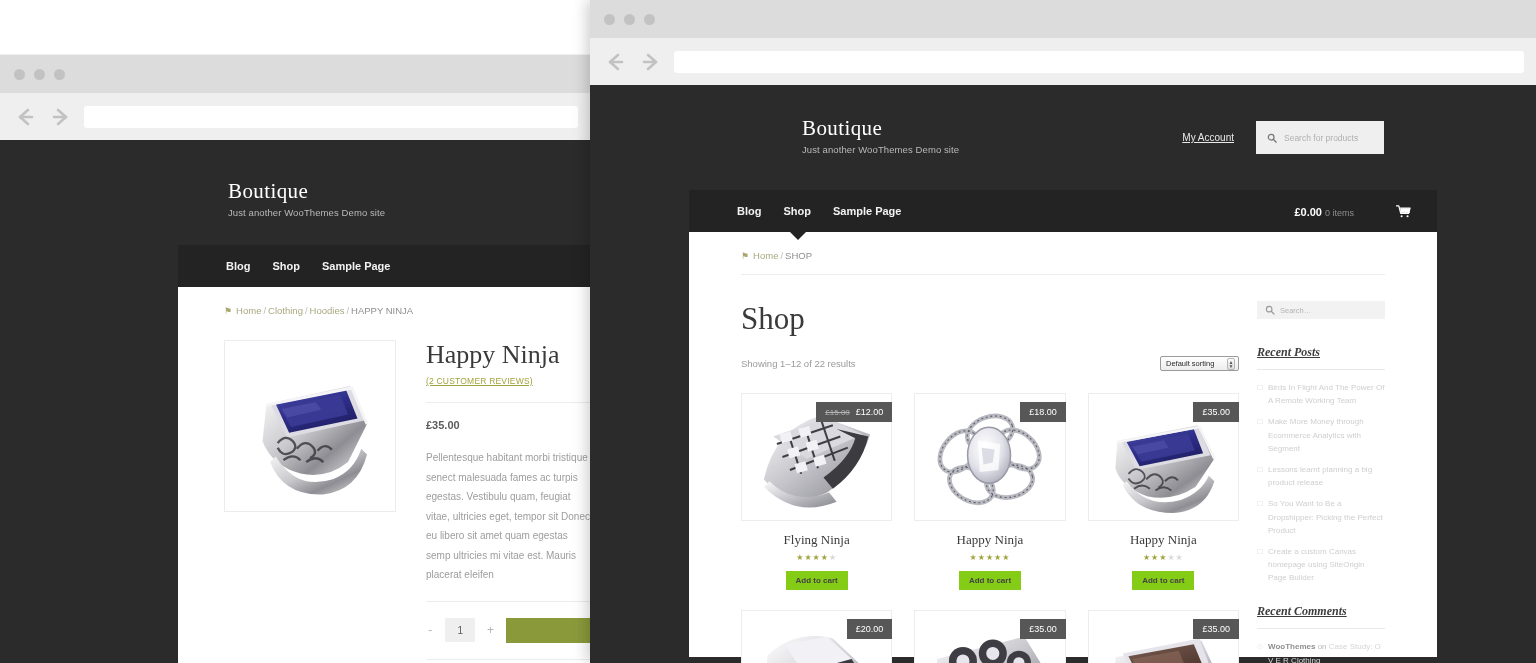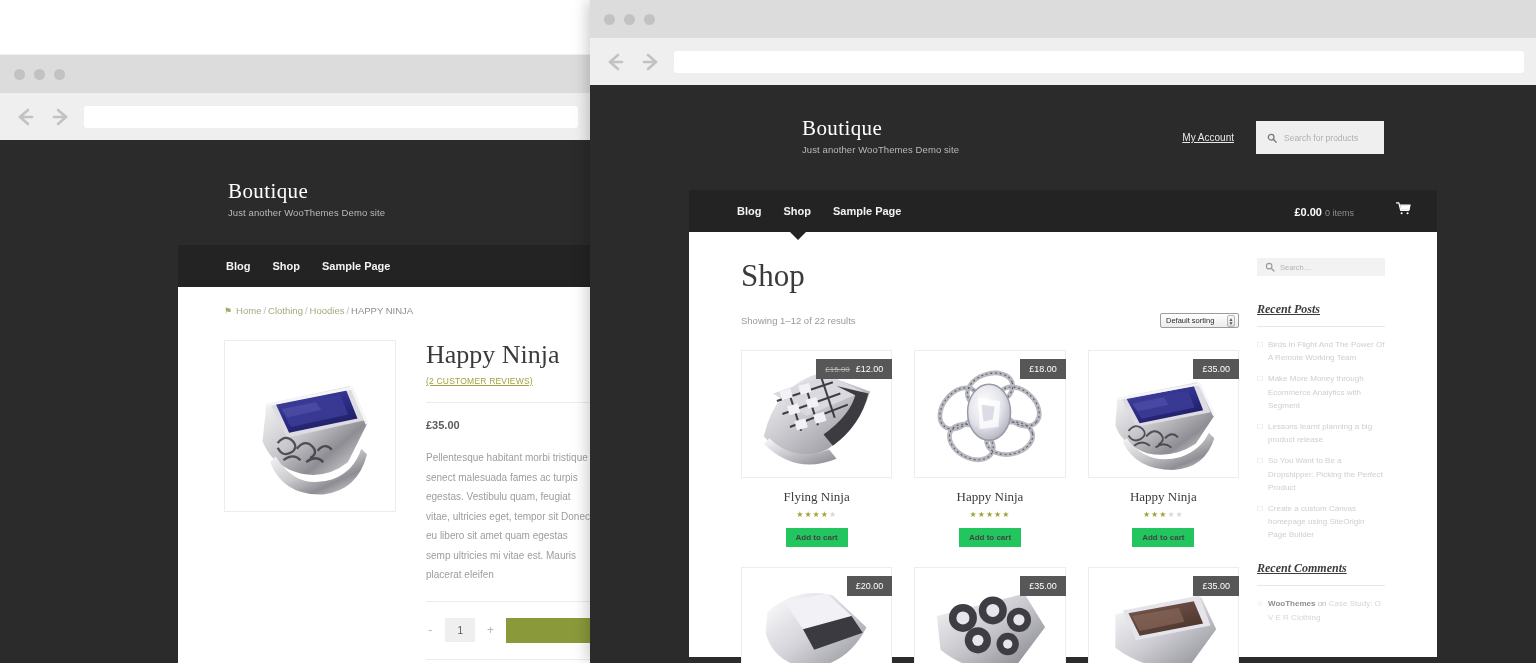--- a/index.html
+++ b/index.html
@@ -41,21 +41,21 @@
   .mag svg { display:block; }
 
   
   .site-nav {
     background:#232323; height:42px;
     display:flex; align-items:center; justify-content:space-between;
     padding:0 26px; position:relative;
   }
   .nav-links { display:flex; align-items:center; gap:22px; }
   .nav-links a { color:#f2f2f2; font-size:11px; font-weight:bold; text-decoration:none; }
-  .nav-right { display:flex; align-items:flex-start; gap:42px; }
+  .nav-right { display:flex; align-items:center; gap:42px; }
   .cart-amount { color:#ffffff; font-size:11px; font-weight:bold; }
   .cart-items { color:#8d8d8d; font-size:9px; margin-left:3px; }
   .cart-icon { width:15px; height:13px; }
   .cart-icon svg { display:block; }
   .nav-caret {
     position:absolute; bottom:-8px; width:0; height:0;
     border-left:8px solid transparent; border-right:8px solid transparent;
     border-top:8px solid #232323;
   }
 
@@ -103,21 +103,21 @@
     white-space:nowrap;
   }
   .price-badge .old { text-decoration:line-through; color:#b6b6b6; font-size:8px; }
   .prod-name {
     font-family:"Liberation Serif", serif; font-size:13px; color:#3b3b3b;
     text-align:center; margin-top:11px;
   }
   .stars { text-align:center; margin-top:5px; font-size:8px; letter-spacing:1px; color:#d8d8d8; }
   .stars .on { color:#a3a33d; }
   .add-cart {
-    display:block; margin:9px auto 0; background:#22c55e; color:#444;
+    display:block; margin:9px auto 0; background:#84cc16; color:#444;
     font-size:8px; font-weight:bold; border:none; padding:5px 10px; cursor:pointer;
   }
 
   
   .shop-side { width:128px; flex:0 0 128px; padding-top:26px; }
   .side-search {
     height:18px; background:#f2f2f2; display:flex; align-items:center; gap:5px;
     padding:0 8px; margin-bottom:26px;
   }
   .side-search .ph { font-size:7.5px; color:#b4b4b4; }
@@ -329,20 +329,26 @@
                 <circle cx="6" cy="12" r="1.1" fill="#fff"></circle>
                 <circle cx="12.3" cy="12" r="1.1" fill="#fff"></circle>
               </svg>
           </span>
         </div>
         <div class="nav-caret" style="left:101px;"></div>
       </div>
 
       <div class="page" style="margin:0 99px; height:425px;">
 
+        <div style="padding:0 52px;">
+          <div class="crumbs">
+            <span class="home-ico">⚑</span><a href="#">Home</a><span class="sep">/</span><span class="cur">SHOP</span>
+          </div>
+          <div class="crumb-rule"></div>
+        </div>
 
         <div class="shop-wrap">
           <div class="shop-main">
             <h1 class="shop-title">Shop</h1>
 
             <div class="result-row">
               <span class="result-count">Showing 1–12 of 22 results</span>
               <div class="sorting">
                 <span>Default sorting</span>
                 <span class="spin">▲<br>▼</span>

